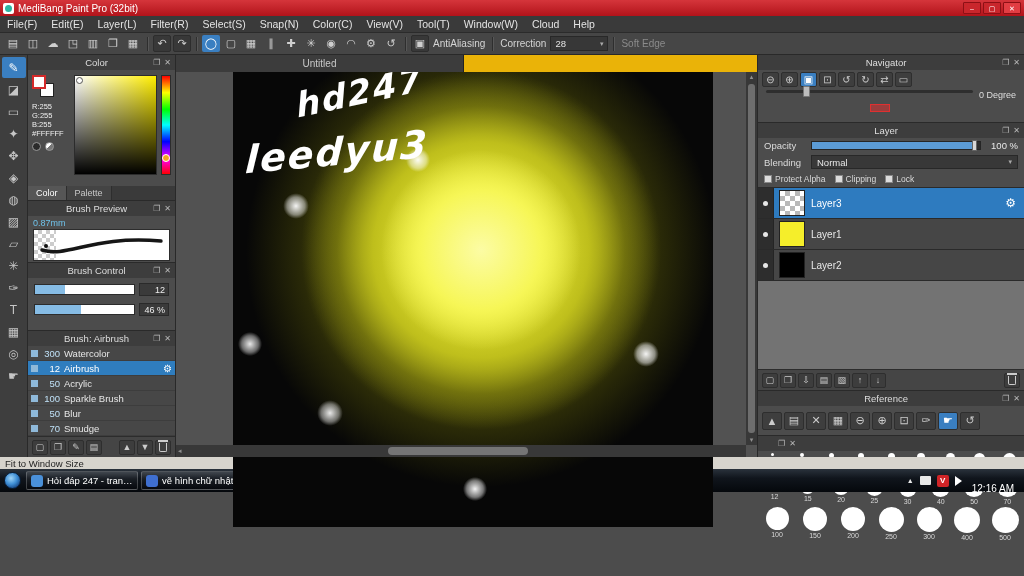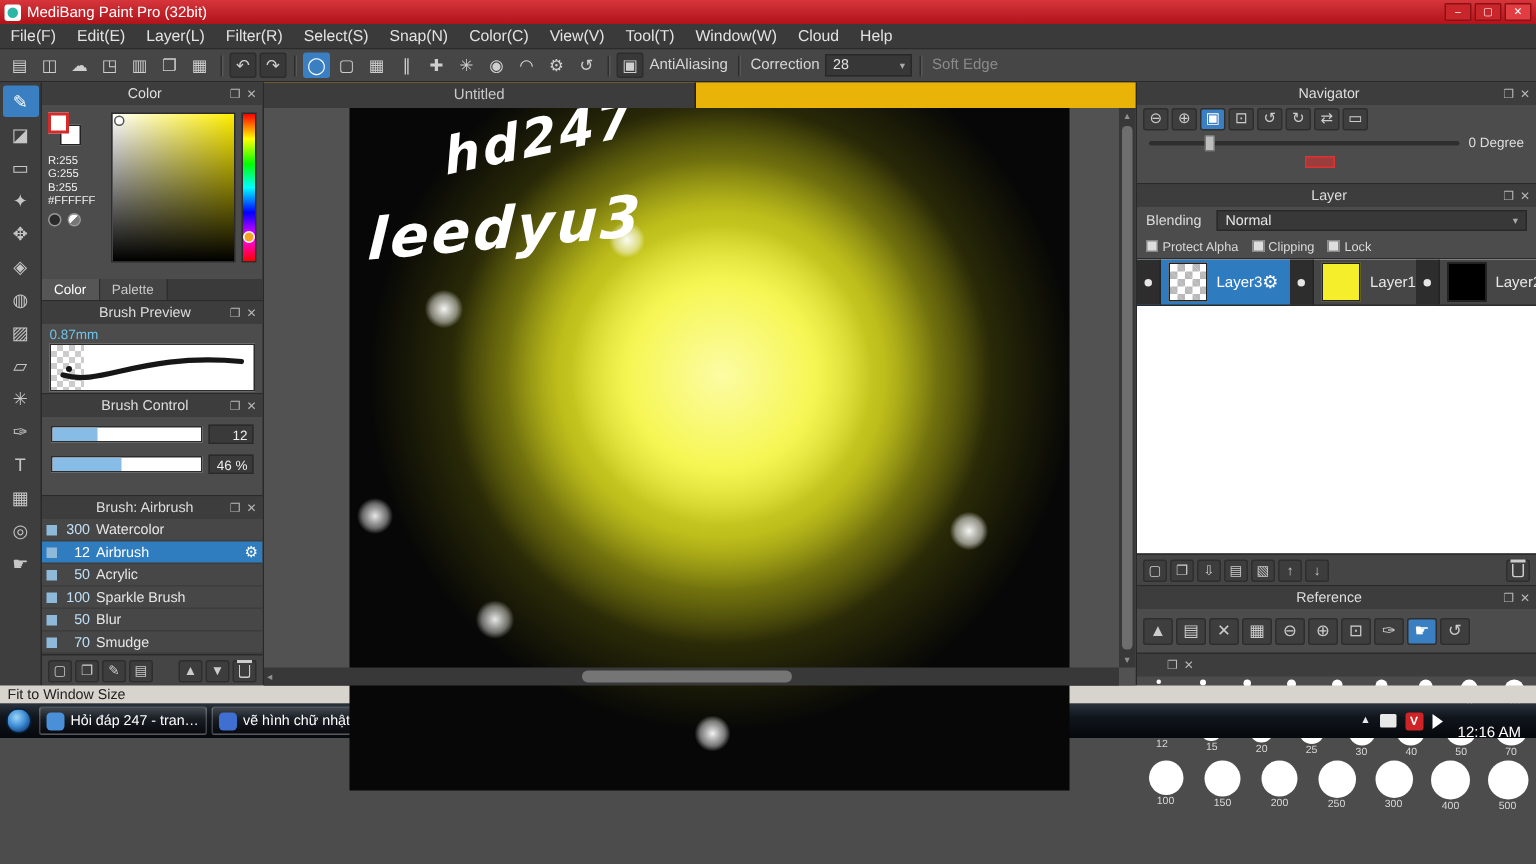--- a/index.html
+++ b/index.html
@@ -121,42 +121,42 @@
 .vthumb{flex:1;width:7px;margin:2px 0;background:#6e6e6e;border-radius:3px;}
 .hscroll{position:absolute;left:0;right:11px;bottom:0;height:12px;background:#383838;display:flex;align-items:center;}
 .hthumb{position:absolute;left:212px;width:140px;height:8px;background:#757575;border-radius:4px;}
 .sba{font-size:7px;color:#909090;padding:1px 2px;}
 
 
 .p-nav{height:68px;flex:0 0 auto;}
 .nav-icons{height:18px;display:flex;align-items:center;gap:2px;padding:1px 4px;}
 .nico{width:17px;height:15px;display:flex;align-items:center;justify-content:center;font-size:10px;color:#ccc;background:#3e3e3e;border:1px solid #2e2e2e;border-radius:2px;}
 .nico.selected{background:#3a7fc1;color:#fff;}
-.nav-srow{display:flex;align-items:center;gap:6px;padding:2px 8px;}
+.nav-srow{display:flex;align-items:flex-start;gap:6px;padding:2px 8px;}
 .nav-track{flex:1;height:3px;background:#2e2e2e;border-radius:2px;position:relative;}
 .nav-handle{position:absolute;left:18%;top:-4px;width:7px;height:11px;background:#bdbdbd;border:1px solid #777;border-radius:1px;}
 .nav-deg{font-size:9px;color:#dedede;white-space:nowrap;}
 .nav-foot{height:14px;position:relative;}
 .nav-rect{position:absolute;left:112px;top:2px;width:20px;height:8px;border:1px solid #e03030;background:rgba(220,50,50,.55);}
 
 
 .p-layer{height:268px;flex:0 0 auto;}
 .lrow{display:flex;align-items:center;gap:5px;padding:2px 6px;font-size:9.5px;}
 .llabel{width:42px;color:#dcdcdc;flex:0 0 auto;}
 .op-track{flex:1;height:9px;background:#2e2e2e;border:1px solid #252525;position:relative;}
 .op-fill{height:100%;width:97%;background:#5b9bd5;}
 .op-handle{position:absolute;right:2%;top:-2px;width:5px;height:11px;background:#d8d8d8;border:1px solid #666;}
 .lval{width:32px;text-align:right;color:#e8e8e8;flex:0 0 auto;}
 .lselect{flex:1;height:14px;background:#383838;border:1px solid #282828;display:flex;align-items:center;justify-content:space-between;padding:0 5px;font-size:9.5px;color:#e6e6e6;}
 .lselect .arr{font-size:7px;color:#aaa;}
 .lchecks{display:flex;align-items:center;gap:9px;padding:3px 6px;font-size:8.5px;color:#dadada;}
 .chk{display:flex;align-items:center;gap:3px;}
 .chk i{width:8px;height:8px;background:#ddd;border:1px solid #888;display:inline-block;}
 .chk b{font-weight:normal;}
-.layer-list{flex:1;background:#ffffff;display:flex;flex-direction:row;overflow:hidden;border-top:1px solid #2a2a2a;}
+.layer-list{flex:1;background:#737373;display:flex;flex-direction:column;overflow:hidden;border-top:1px solid #2a2a2a;}
 .layer-row{height:31px;display:flex;align-items:center;background:#464646;border-bottom:1px solid #2a2a2a;font-size:10px;color:#e8e8e8;}
 .layer-row.selected{background:#2e7bbf;color:#fff;}
 .eye-cell{width:16px;height:100%;background:#2d2d2d;display:flex;align-items:center;justify-content:center;border-right:1px solid #242424;}
 .eye-dot{width:5px;height:5px;border-radius:50%;background:#e6e6e6;}
 .lthumb{width:26px;height:26px;border:1px solid #222;margin:0 6px 0 5px;flex:0 0 auto;}
 .lthumb.checker{background-color:#fff;background-image:linear-gradient(45deg,#b9b9b9 25%,transparent 25%,transparent 75%,#b9b9b9 75%),linear-gradient(45deg,#b9b9b9 25%,transparent 25%,transparent 75%,#b9b9b9 75%);background-position:0 0,5px 5px;background-size:10px 10px;}
 .lthumb.yellow{background:#f5ee2a;}
 .lthumb.black{background:#000;}
 .layer-name{flex:1;}
 .layer-gear{font-size:12px;color:#fff;padding-right:8px;}
@@ -461,20 +461,28 @@
         </div>
       </div>
 
       <div class="panel p-layer">
         <div class="ph">
           <span class="ph-t">Layer</span>
           <span class="ph-i">❐</span>
           <span class="ph-i">✕</span>
         </div>
         <div class="lrow">
+          <span class="llabel">Opacity</span>
+          <div class="op-track">
+              <div class="op-fill"></div>
+              <span class="op-handle"></span>
+            </div>
+          <span class="lval">100 %</span>
+        </div>
+        <div class="lrow">
           <span class="llabel">Blending</span>
           <div class="lselect">
             <span>Normal</span>
             <span class="arr">▾</span>
           </div>
         </div>
         <div class="lchecks">
           <span class="chk">
               <i></i>
               <b>Protect Alpha</b>

